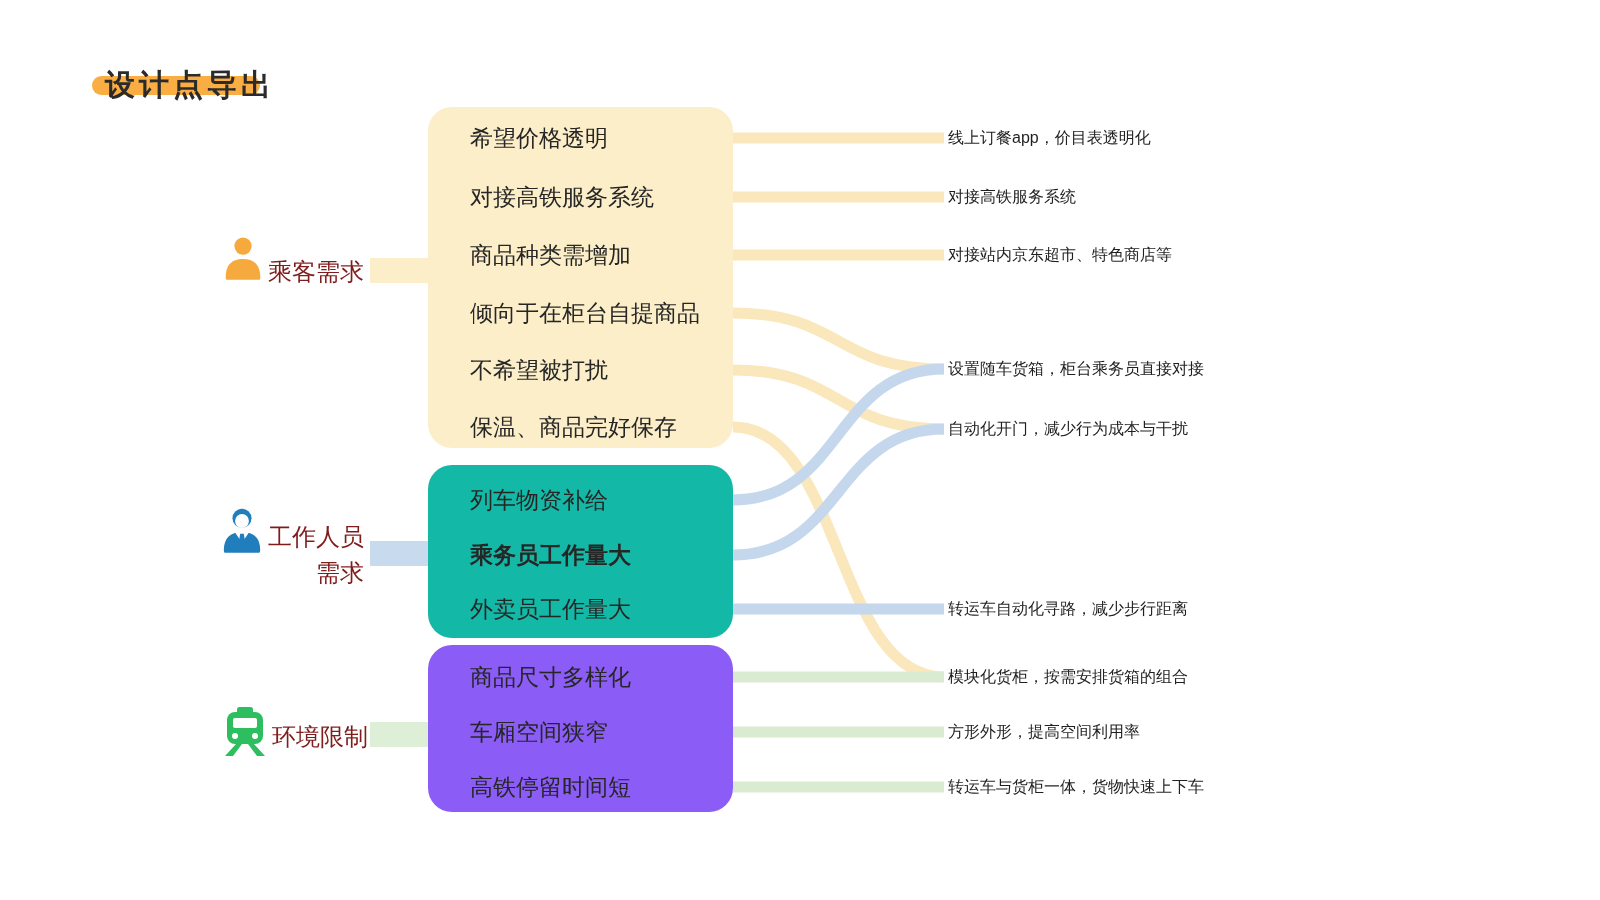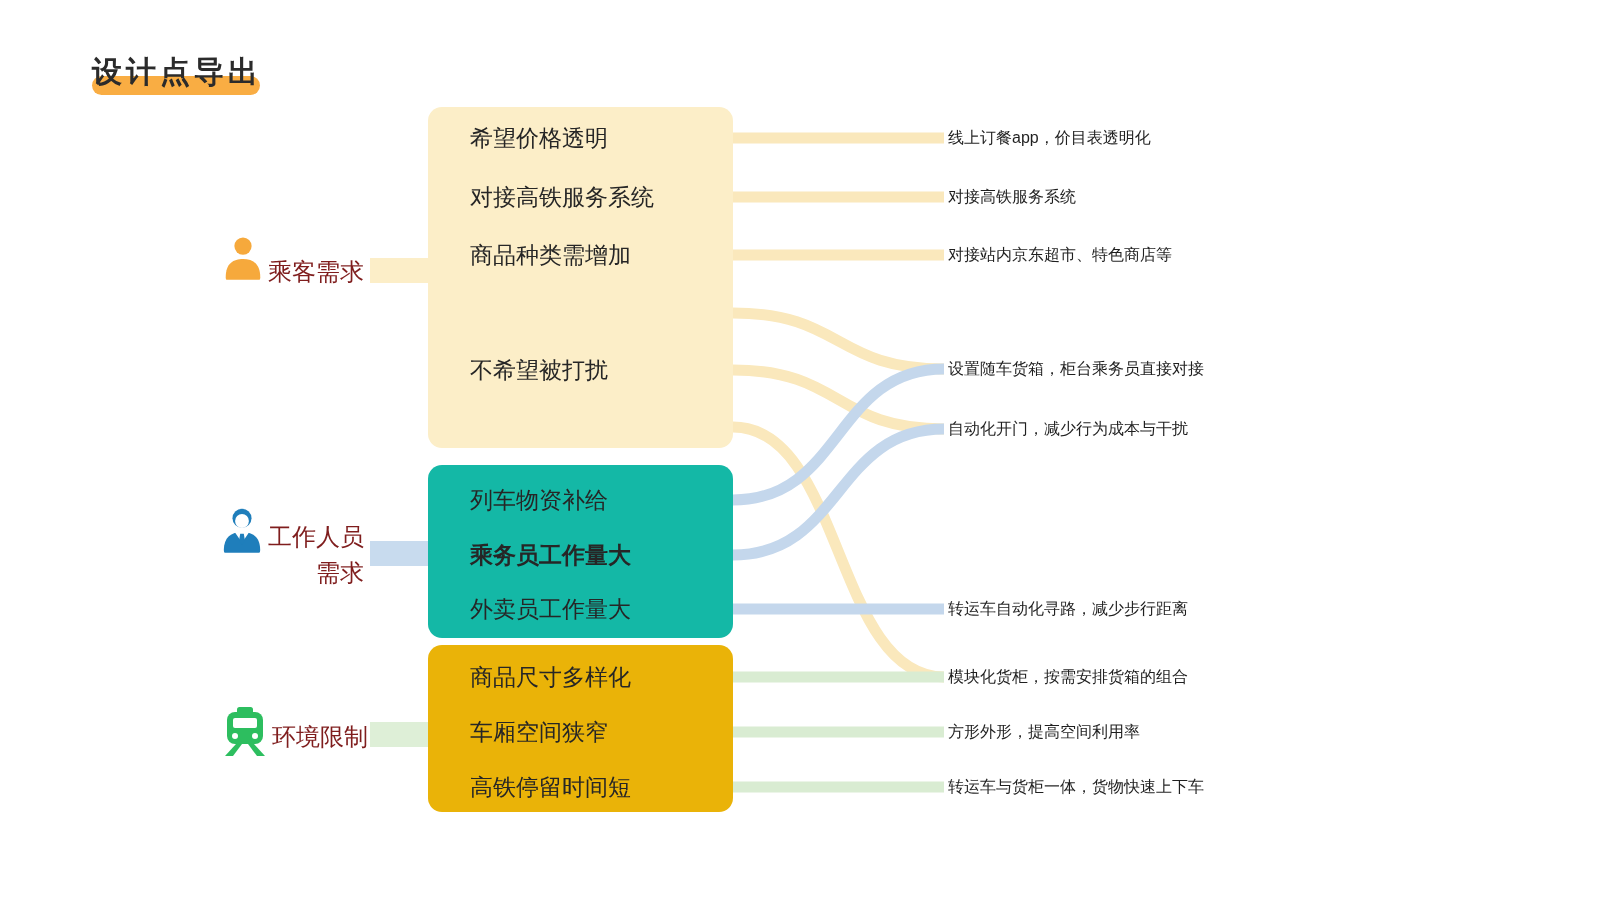--- a/index.html
+++ b/index.html
@@ -3,22 +3,22 @@
 <meta charset="utf-8">
 <style>
   html,body{margin:0;padding:0;background:#fff;}
   .canvas{
     position:relative;width:1600px;height:900px;background:#ffffff;overflow:hidden;
     font-family:"Liberation Sans","DejaVu Sans",sans-serif;color:#262626;
   }
   #connectors{position:absolute;left:0;top:0;width:1600px;height:900px;}
   .title-wrap{position:absolute;left:88px;top:48px;}
   .title-hl{position:absolute;left:4px;top:28px;width:168px;height:19px;border-radius:10px;}
-  .page-title{position:relative;margin:4px;font-size:30px;font-weight:bold;letter-spacing:4px;color:#2b2b2b;}
-  .group-box{position:absolute;border-radius:14px;}
+  .page-title{position:relative;margin:17px;font-size:30px;font-weight:bold;letter-spacing:4px;color:#2b2b2b;}
+  .group-box{position:absolute;border-radius:24px;}
   .box-item{position:absolute;left:42px;transform:translateY(-50%);font-size:23px;white-space:nowrap;color:#262626;}
   .output-item{position:absolute;transform:translateY(-50%);font-size:16px;white-space:nowrap;color:#1f1f1f;}
   .cat-bar{position:absolute;width:58px;height:25px;}
   .cat-icon{position:absolute;}
   .cat-label{position:absolute;font-size:24px;color:#7f1d1d;white-space:nowrap;transform:translateY(-50%);}
   .cat-label.two-line{transform:none;text-align:right;line-height:36px;}
 </style>
 </head>
 <body>
 
@@ -76,28 +76,30 @@
       <div class="cat-label" style="left: 272px; top: 737px;">
         <div>环境限制</div>
       </div>
       <div class="cat-bar" style="left: 370px; top: 722px; background: rgb(222, 239, 215);"></div>
     </div>
   <div id="boxes-layer">
       <div class="group-box" style="left: 428px; top: 107px; width: 305px; height: 341px; background: rgb(252, 238, 200);">
         <div class="box-item" style="top: 31px;">希望价格透明</div>
         <div class="box-item" style="top: 90px;">对接高铁服务系统</div>
         <div class="box-item" style="top: 148px;">商品种类需增加</div>
+        <div class="box-item" style="top: 206px;">倾向于在柜台自提商品</div>
         <div class="box-item" style="top: 263px;">不希望被打扰</div>
+        <div class="box-item" style="top: 320px;">保温、商品完好保存</div>
       </div>
       <div class="group-box" style="left: 428px; top: 465px; width: 305px; height: 173px; background: #14b8a6;">
         <div class="box-item" style="top: 35px;">列车物资补给</div>
         <div class="box-item" style="top: 90px; font-weight: bold;">乘务员工作量大</div>
         <div class="box-item" style="top: 144px;">外卖员工作量大</div>
       </div>
-      <div class="group-box" style="left: 428px; top: 645px; width: 305px; height: 167px; background: #eab308;">
+      <div class="group-box" style="left: 428px; top: 645px; width: 305px; height: 167px; background: #8b5cf6;">
         <div class="box-item" style="top: 32px;">商品尺寸多样化</div>
         <div class="box-item" style="top: 87px;">车厢空间狭窄</div>
         <div class="box-item" style="top: 142px; text-align: right;">高铁停留时间短</div>
       </div>
     </div>
   <div id="outputs-layer">
       <div class="output-item" style="left: 948px; top: 138px;">线上订餐app，价目表透明化</div>
       <div class="output-item" style="left: 948px; top: 197px;">对接高铁服务系统</div>
       <div class="output-item" style="left: 948px; top: 255px;">对接站内京东超市、特色商店等</div>
       <div class="output-item" style="left: 948px; top: 369px;">设置随车货箱，柜台乘务员直接对接</div>

